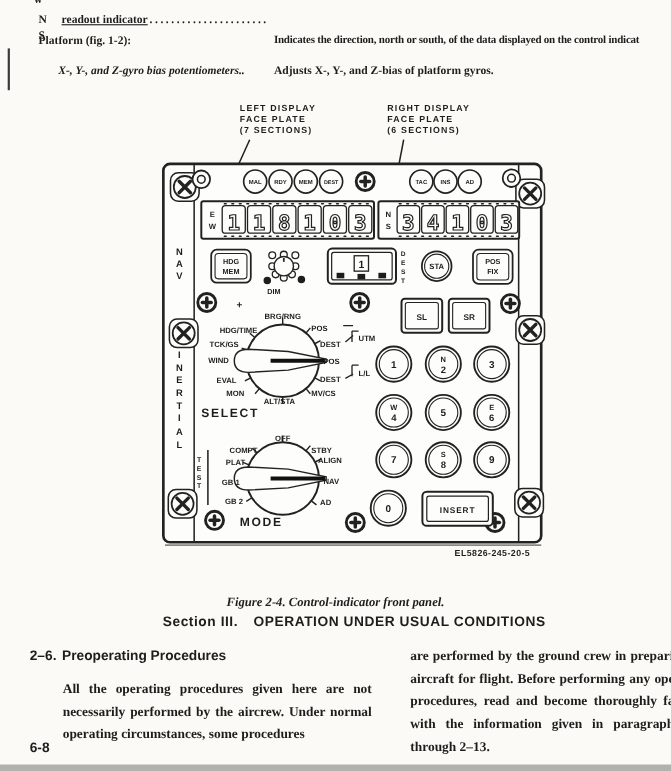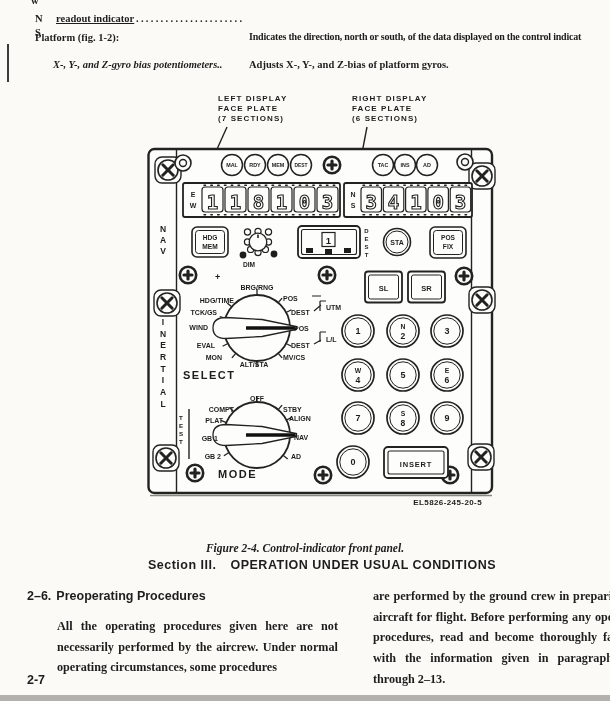--- a/index.html
+++ b/index.html
@@ -371,13 +371,13 @@
   <span>Section III.</span><span>OPERATION UNDER USUAL CONDITIONS</span>
 </div>
 
 <div class="abs para-head" style="top:589px;left:27px;">
   <span>2–6.</span><span>Preoperating Procedures</span>
 </div>
 
 <div class="abs body-col" style="top:616px;left:25px;width:281px;margin-left:32px;">All the operating procedures given here are not necessarily performed by the aircrew. Under normal operating circumstances, some procedures</div>
 <div class="abs body-col" style="top:586px;left:333px;width:272px;margin-left:40px;">are performed by the ground crew in preparing the aircraft for flight. Before performing any operating procedures, read and become thoroughly familiar with the information given in paragraphs 2–7 through 2–13.</div>
 
-<div class="abs pagenum" style="top:673px;left:27px;">2-7</div>
+<div class="abs pagenum" style="top:673px;left:27px;">6-8</div>
 
 </body></html>

